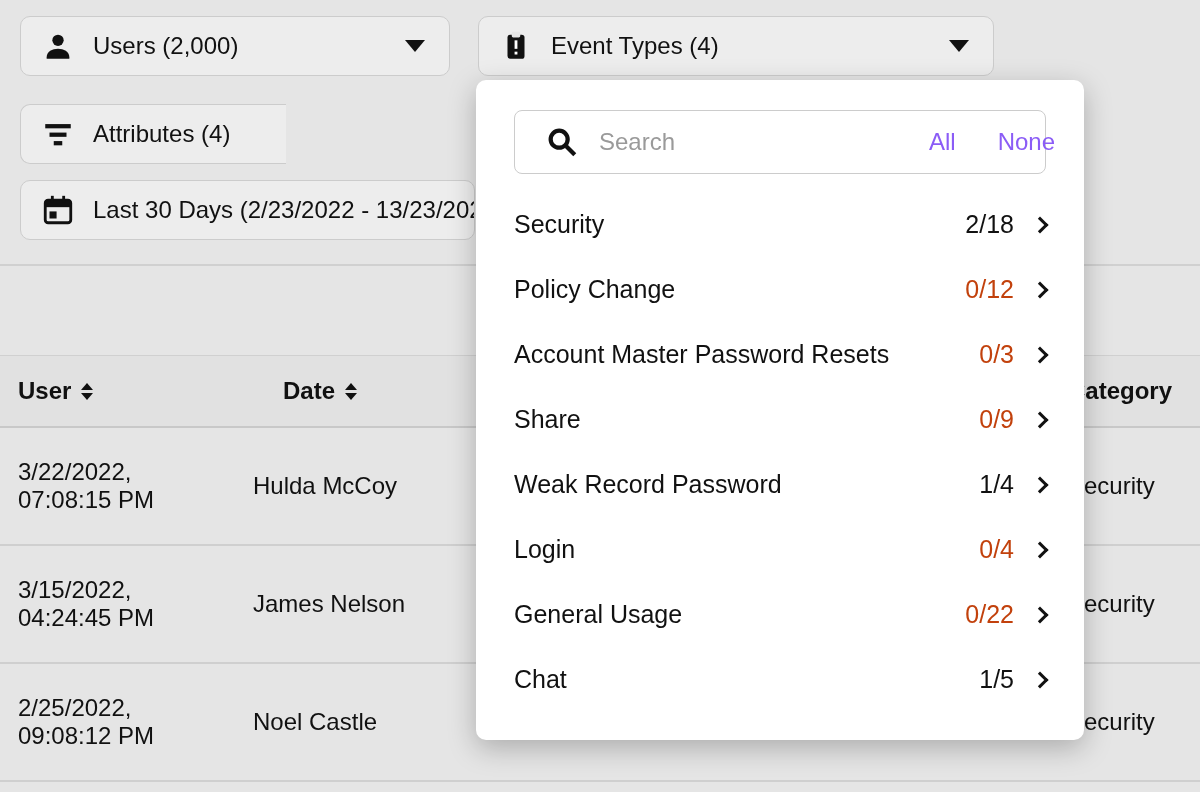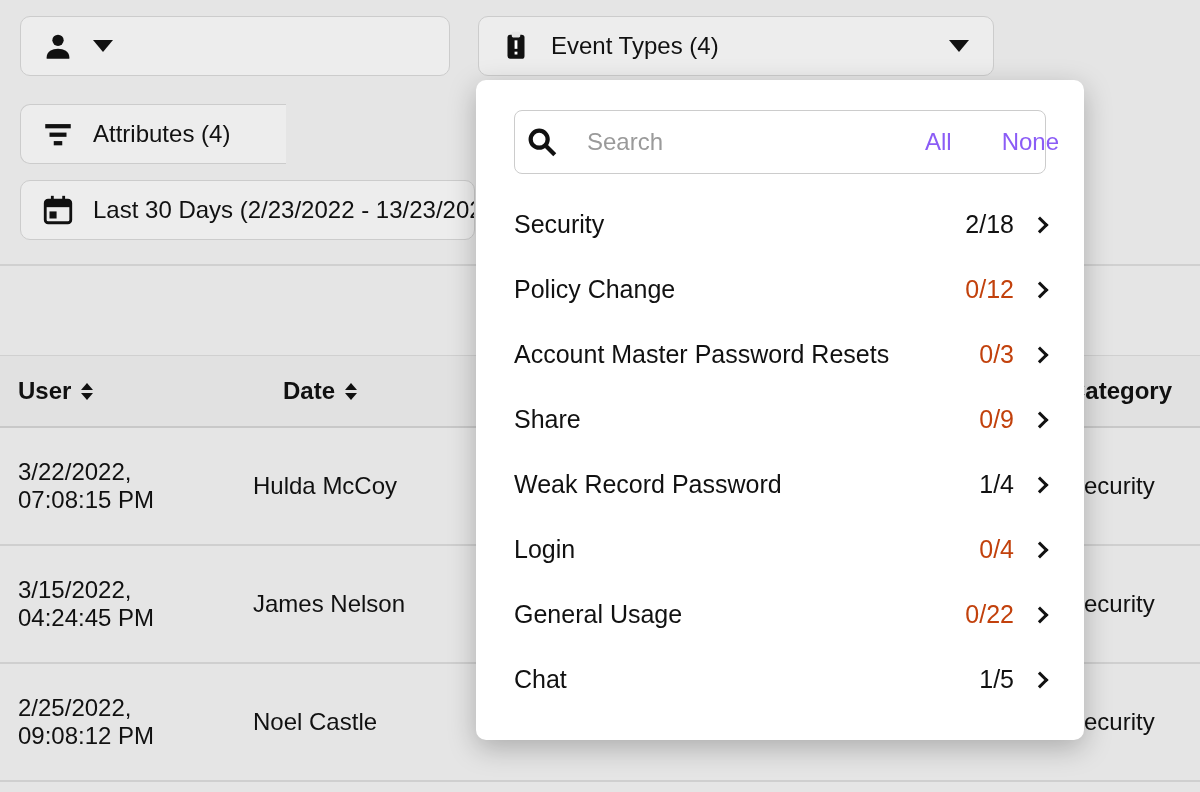--- a/index.html
+++ b/index.html
@@ -104,25 +104,25 @@
     background: #fff;
     border-radius: 10px;
     box-shadow: 0 8px 28px rgba(0,0,0,0.25);
     padding: 30px 0 28px 0;
     z-index: 50;
   }
   .search-row {
     margin: 0 38px 18px 38px;
     display:flex;
     align-items:center;
-    gap:28px;
+    gap:20px;
     border:1px solid #ccc;
     border-radius:8px;
     height:64px;
-    padding:0 10px;
+    padding:0 30px;
   }
   .search-row input {
     flex:1;
     border:none;
     outline:none;
     font-size:24px;
     background:transparent;
   }
   .search-row input::placeholder { color:#9a9a9a; }
   .linkish { color:#8b5cf6; font-size:24px; cursor:pointer; }
@@ -154,20 +154,21 @@
 
 <div class="filters">
 
   <div class="pill" style="width:430px">
     <span class="ico">
       <svg viewBox="0 0 24 24" fill="#111">
           <circle cx="12" cy="8" r="4"></circle>
           <path d="M4 20c0-4 4-6 8-6s8 2 8 6v1H4z"></path>
         </svg>
     </span>
+    <span class="lbl">Users (2,000)</span>
     <span class="caret"></span>
   </div>
 
   <div class="pill" style="width:516px">
     <span class="ico">
       <svg viewBox="0 0 24 24" fill="#111">
           <rect x="6" y="4" width="12" height="17" rx="2"></rect>
           <rect x="9" y="2" width="6" height="4" rx="1" fill="#e5e5e5"></rect>
           <rect x="11" y="8" width="2" height="6" fill="#fff"></rect>
           <rect x="11" y="16" width="2" height="2" fill="#fff"></rect>

